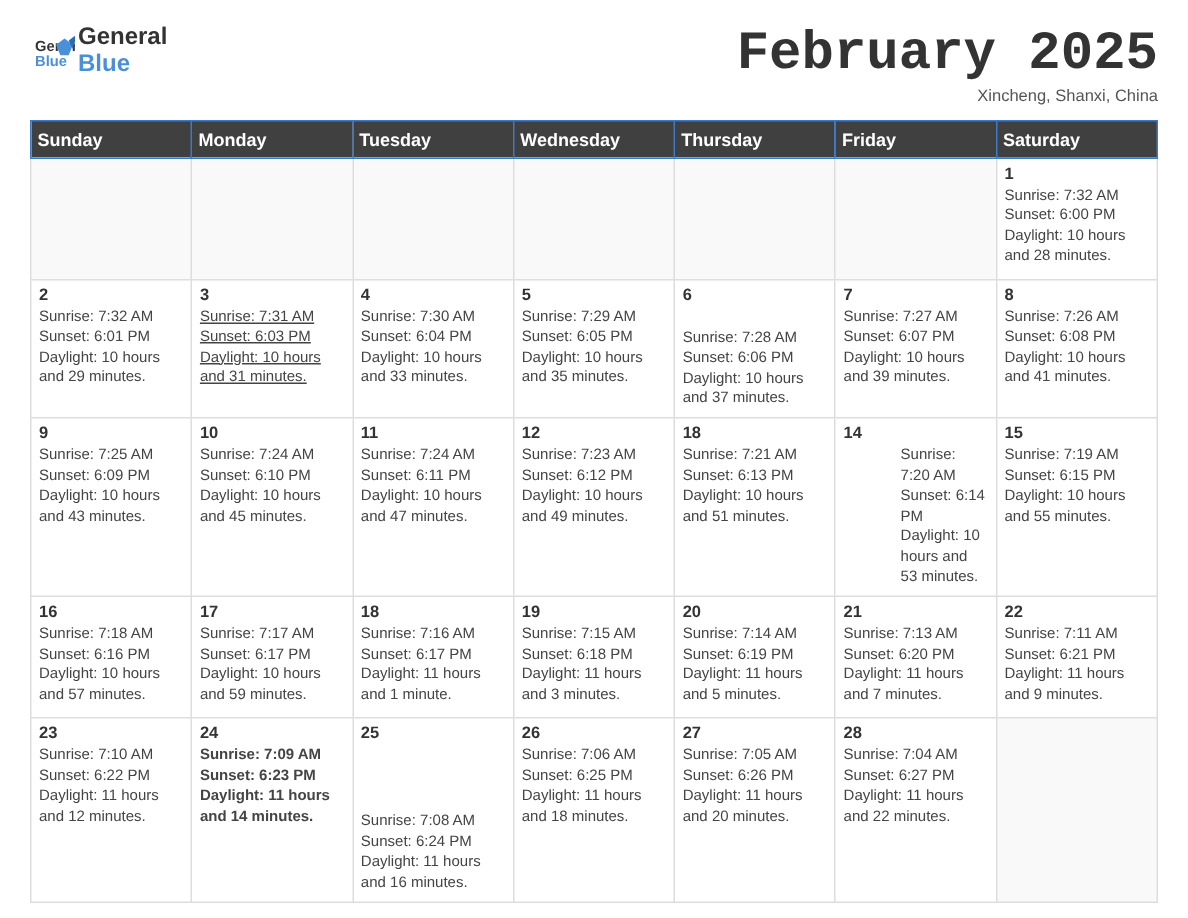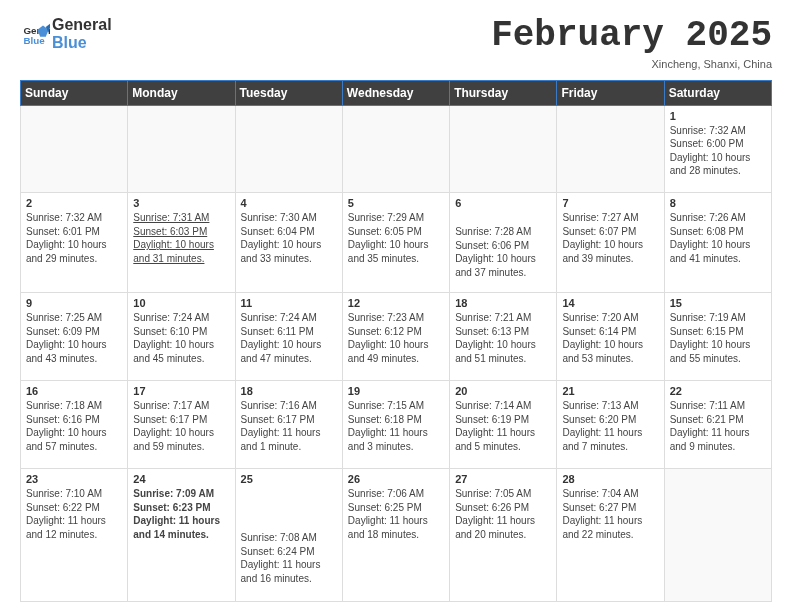--- a/index.html
+++ b/index.html
@@ -208,21 +208,21 @@
 Daylight: 10 hours and 49 minutes.</div>
           </td>
           <td>
             <span class="day-num">18</span>
             <div class="day-info" style="white-space: pre-line;">Sunrise: 7:21 AM
 Sunset: 6:13 PM
 Daylight: 10 hours and 51 minutes.</div>
           </td>
           <td>
             <span class="day-num">14</span>
-            <div class="day-info" style="white-space: pre-line;">Sunrise: 7:20 AM
+            <div class="day-info" style="white-space: pre-line; margin-left: 38px;">Sunrise: 7:20 AM
 Sunset: 6:14 PM
 Daylight: 10 hours and 53 minutes.</div>
           </td>
           <td>
             <span class="day-num">15</span>
             <div class="day-info" style="white-space: pre-line;">Sunrise: 7:19 AM
 Sunset: 6:15 PM
 Daylight: 10 hours and 55 minutes.</div>
           </td>
         </tr>

